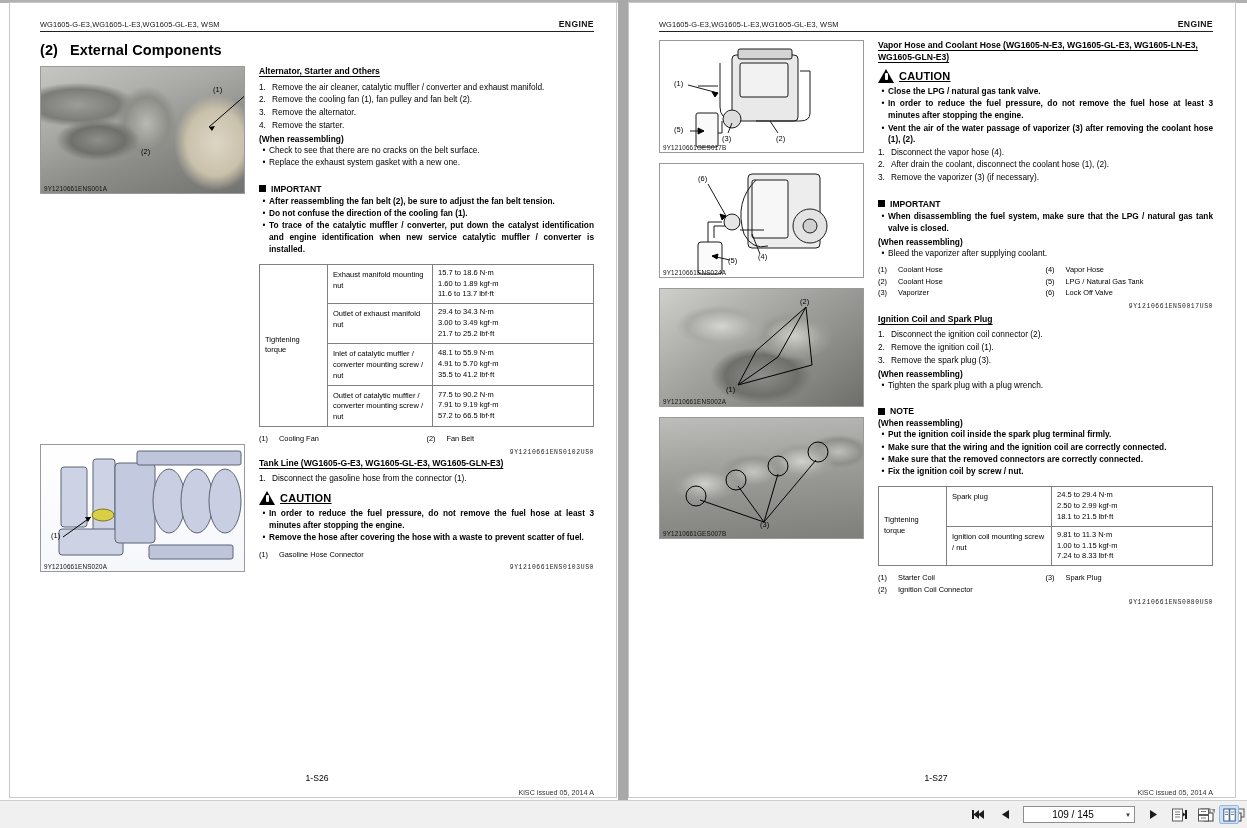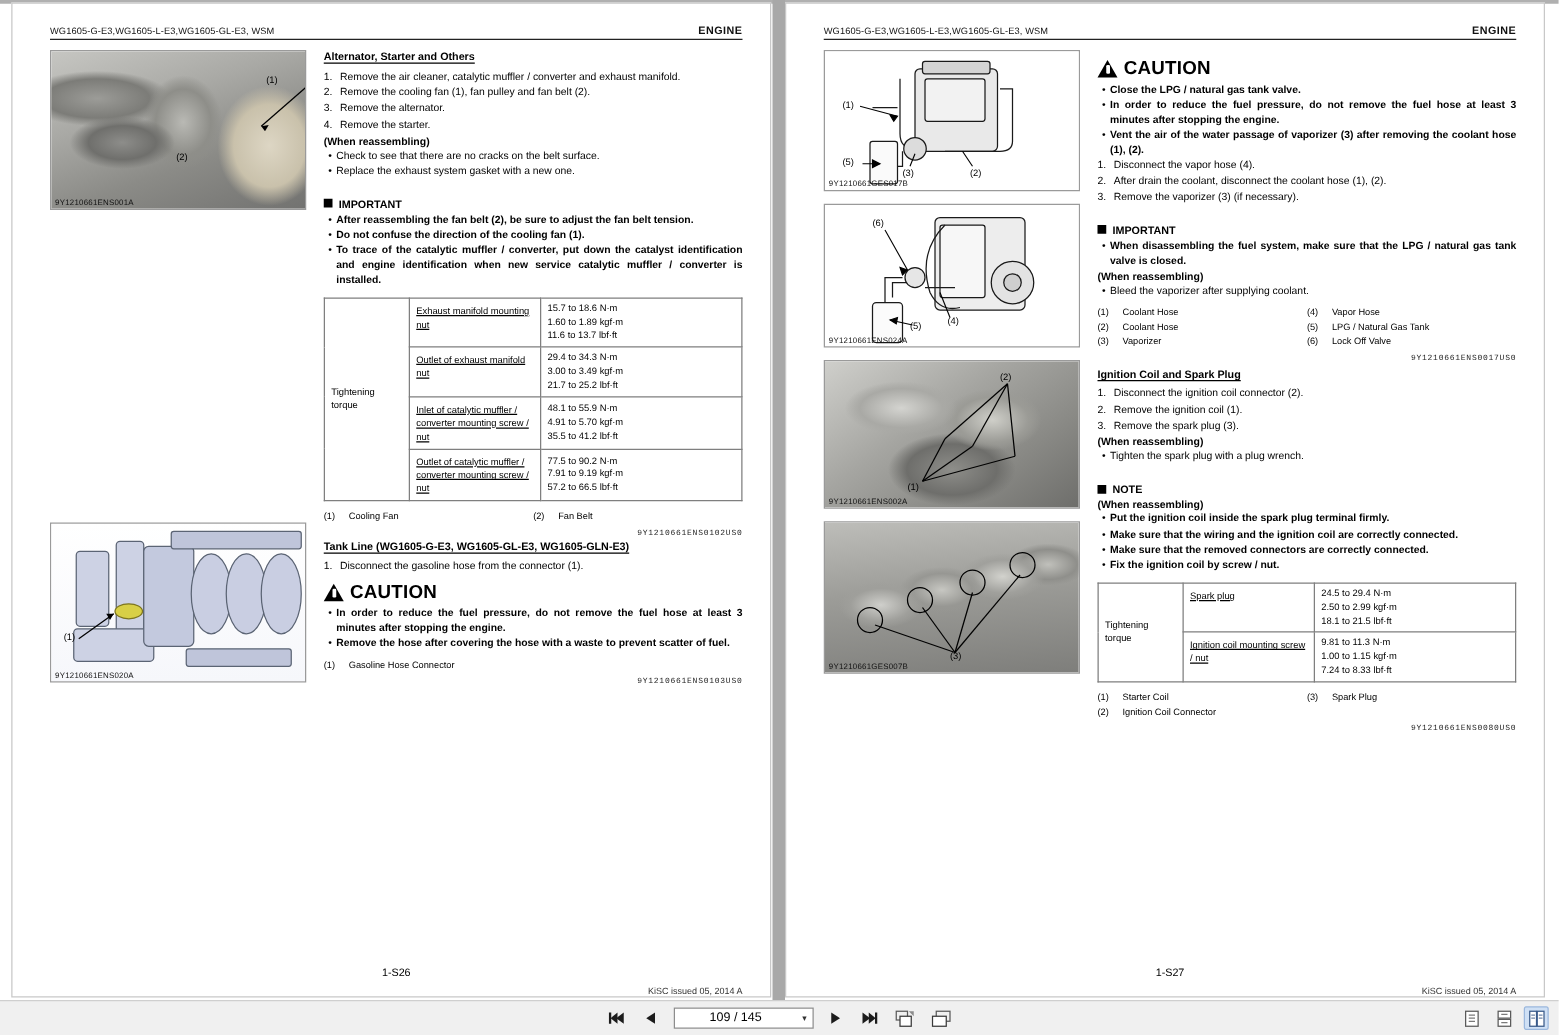--- a/index.html
+++ b/index.html
@@ -163,38 +163,38 @@
     border-right: 8px solid transparent;
     border-bottom: 14px solid #000;
     position: relative;
   }
   .caution .tri::after{
     content:"";
     position:absolute; left:-1.5px; top:4px;
     width:3px; height:7px; background:#fff;
     border-radius:1px;
   }
-  .caution .lbl { font-size: 15px; font-weight: 700; letter-spacing:.2px; }
+  .caution .lbl { font-size: 11px; font-weight: 700; letter-spacing:.2px;text-decoration:underline; }
 
   
   table.tq {
     border-collapse: collapse;
     width: 100%;
     margin: 8px 0 6px;
   }
   table.tq td {
     border: 1px solid #7f7f7f;
     padding: 3px 5px;
     font-size: 7.5px;
     color: #000;
     vertical-align: middle;
     line-height: 1.45;
   }
   table.tq td.lbl { width: 68px; }
-  table.tq td.item { width: 105px; vertical-align: top; padding-top: 5px; text-decoration: underline;}
+  table.tq td.item { width: 105px; vertical-align: top; padding-top: 5px;}
   table.tq td.val  { white-space: pre-line; margin-left: 36px; }
 
   
   .keys { display: flex; margin-top: 5px; }
   .keys .kcol { width: 50%; }
   .keys .krow { display: flex; font-size: 7.4px; line-height: 1.55; color:#000;}
   .keys .krow .kn { width: 20px; flex:none; }
   .docid {
     text-align: right;
     font-family: "Liberation Mono", monospace;
@@ -219,21 +219,21 @@
   
   #toolbar {
     position: absolute; left: 0; bottom: 0;
     width: 1247px; height: 28px;
     background: #f0f0f0;
     border-top: 1px solid #cfcfcf;
     display: flex; align-items: center;
   }
   .tb-center {
     position: absolute; left: 0; right: 0;
-    display: flex; align-items: center; justify-content: center; gap: 9px;
+    display: flex; align-items: center; justify-content: flex-end; gap: 9px;
   }
   .tb-btn {
     width: 18px; height: 18px;
     display: flex; align-items: center; justify-content: center;
     color: #1c1c1c;
     cursor: pointer;
     background: transparent;
     border: none;
   }
   .pagefield {
@@ -272,20 +272,23 @@
     <div class="gutter"></div>
 
     <div class="sheet" id="sheet-left">
       <div class="page-inner">
 
         <div class="pg-header">
           <span>WG1605-G-E3,WG1605-L-E3,WG1605-GL-E3, WSM</span>
           <span class="hdr-right">ENGINE</span>
         </div>
 
+        <div class="sect-title">
+          <span class="num">(2)</span><span>External Components</span>
+        </div>
 
         <div class="cols">
 
           <div class="col-left">
 
             <div class="figbox" style="height:128px;">
               <div class="photo-a"></div>
               <svg width="203" height="128" style="position:absolute;left:0;top:0">
                 <line x1="207" y1="26" x2="168" y2="60" stroke="#000" stroke-width="1"></line>
                 <polygon points="168,60 174,59 171,64" fill="#000"></polygon>
@@ -575,20 +578,21 @@
                 </g>
               </svg>
               <span class="callout" style="left:100px; top:102px;">(3)</span>
               <span class="figcap">9Y1210661GES007B</span>
             </div>
 
           </div>
 
           <div class="col-right">
 
+            <div class="h-under">Vapor Hose and Coolant Hose (WG1605-N-E3, WG1605-GL-E3, WG1605-LN-E3, WG1605-GLN-E3)</div>
 
             <div class="caution">
               <span class="tri"></span>
               <span class="lbl">CAUTION</span>
             </div>
             <ul class="bul bold">
               <li>
                   <span class="b">•</span>
                   <span class="t">Close the LPG / natural gas tank valve.</span>
                 </li>

